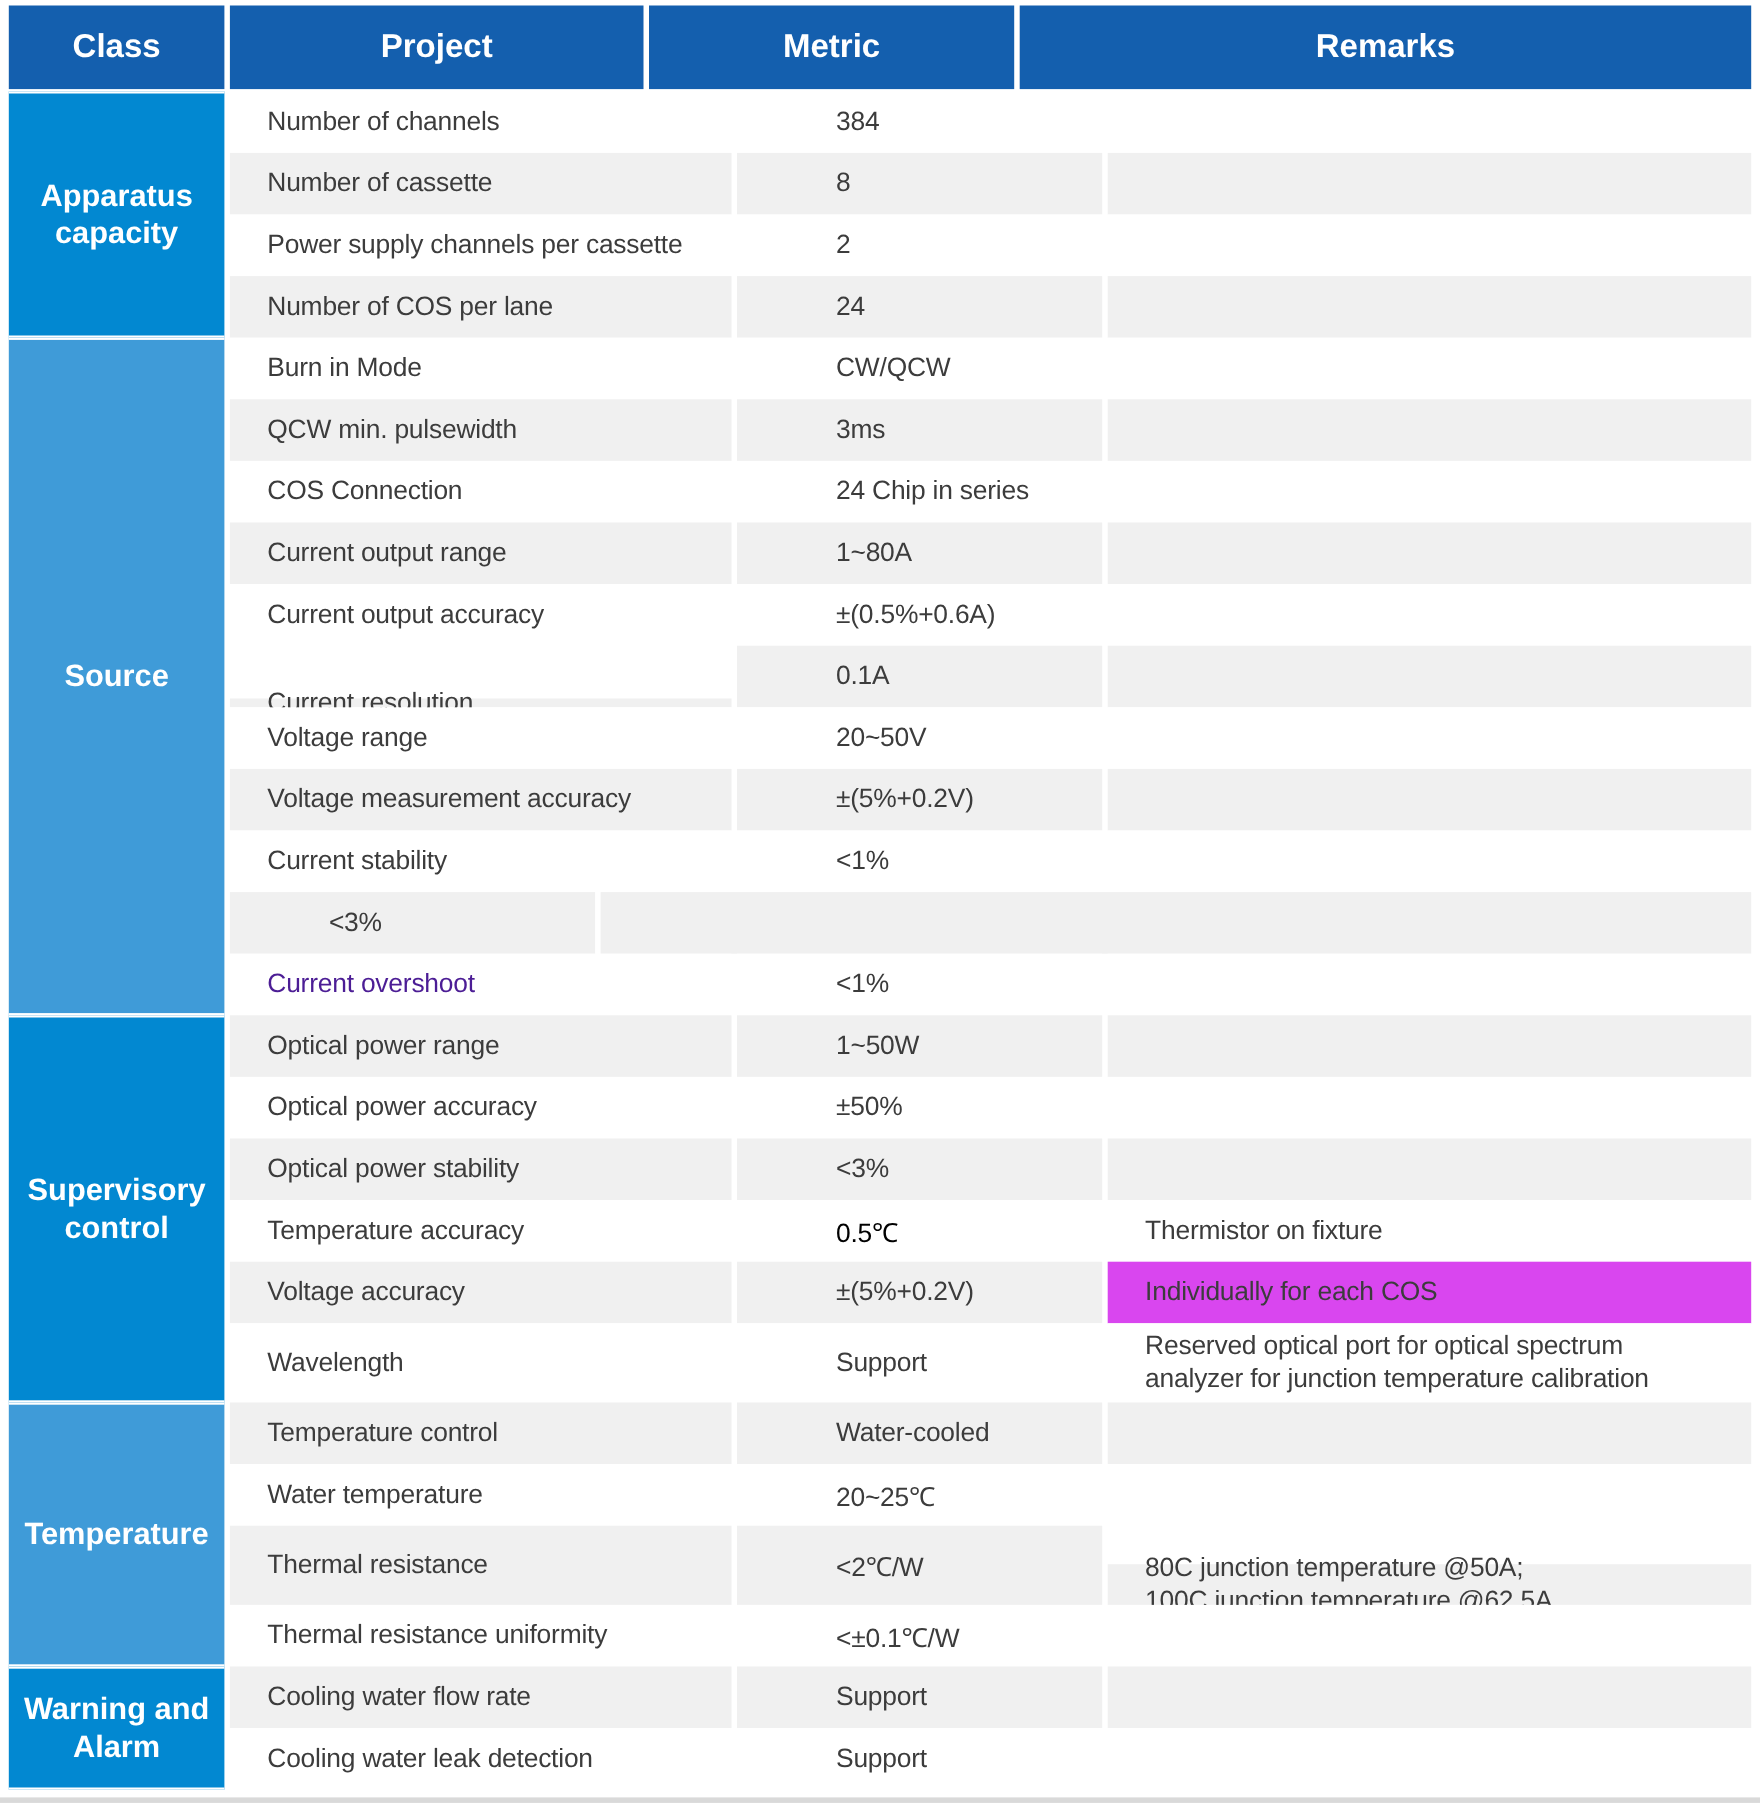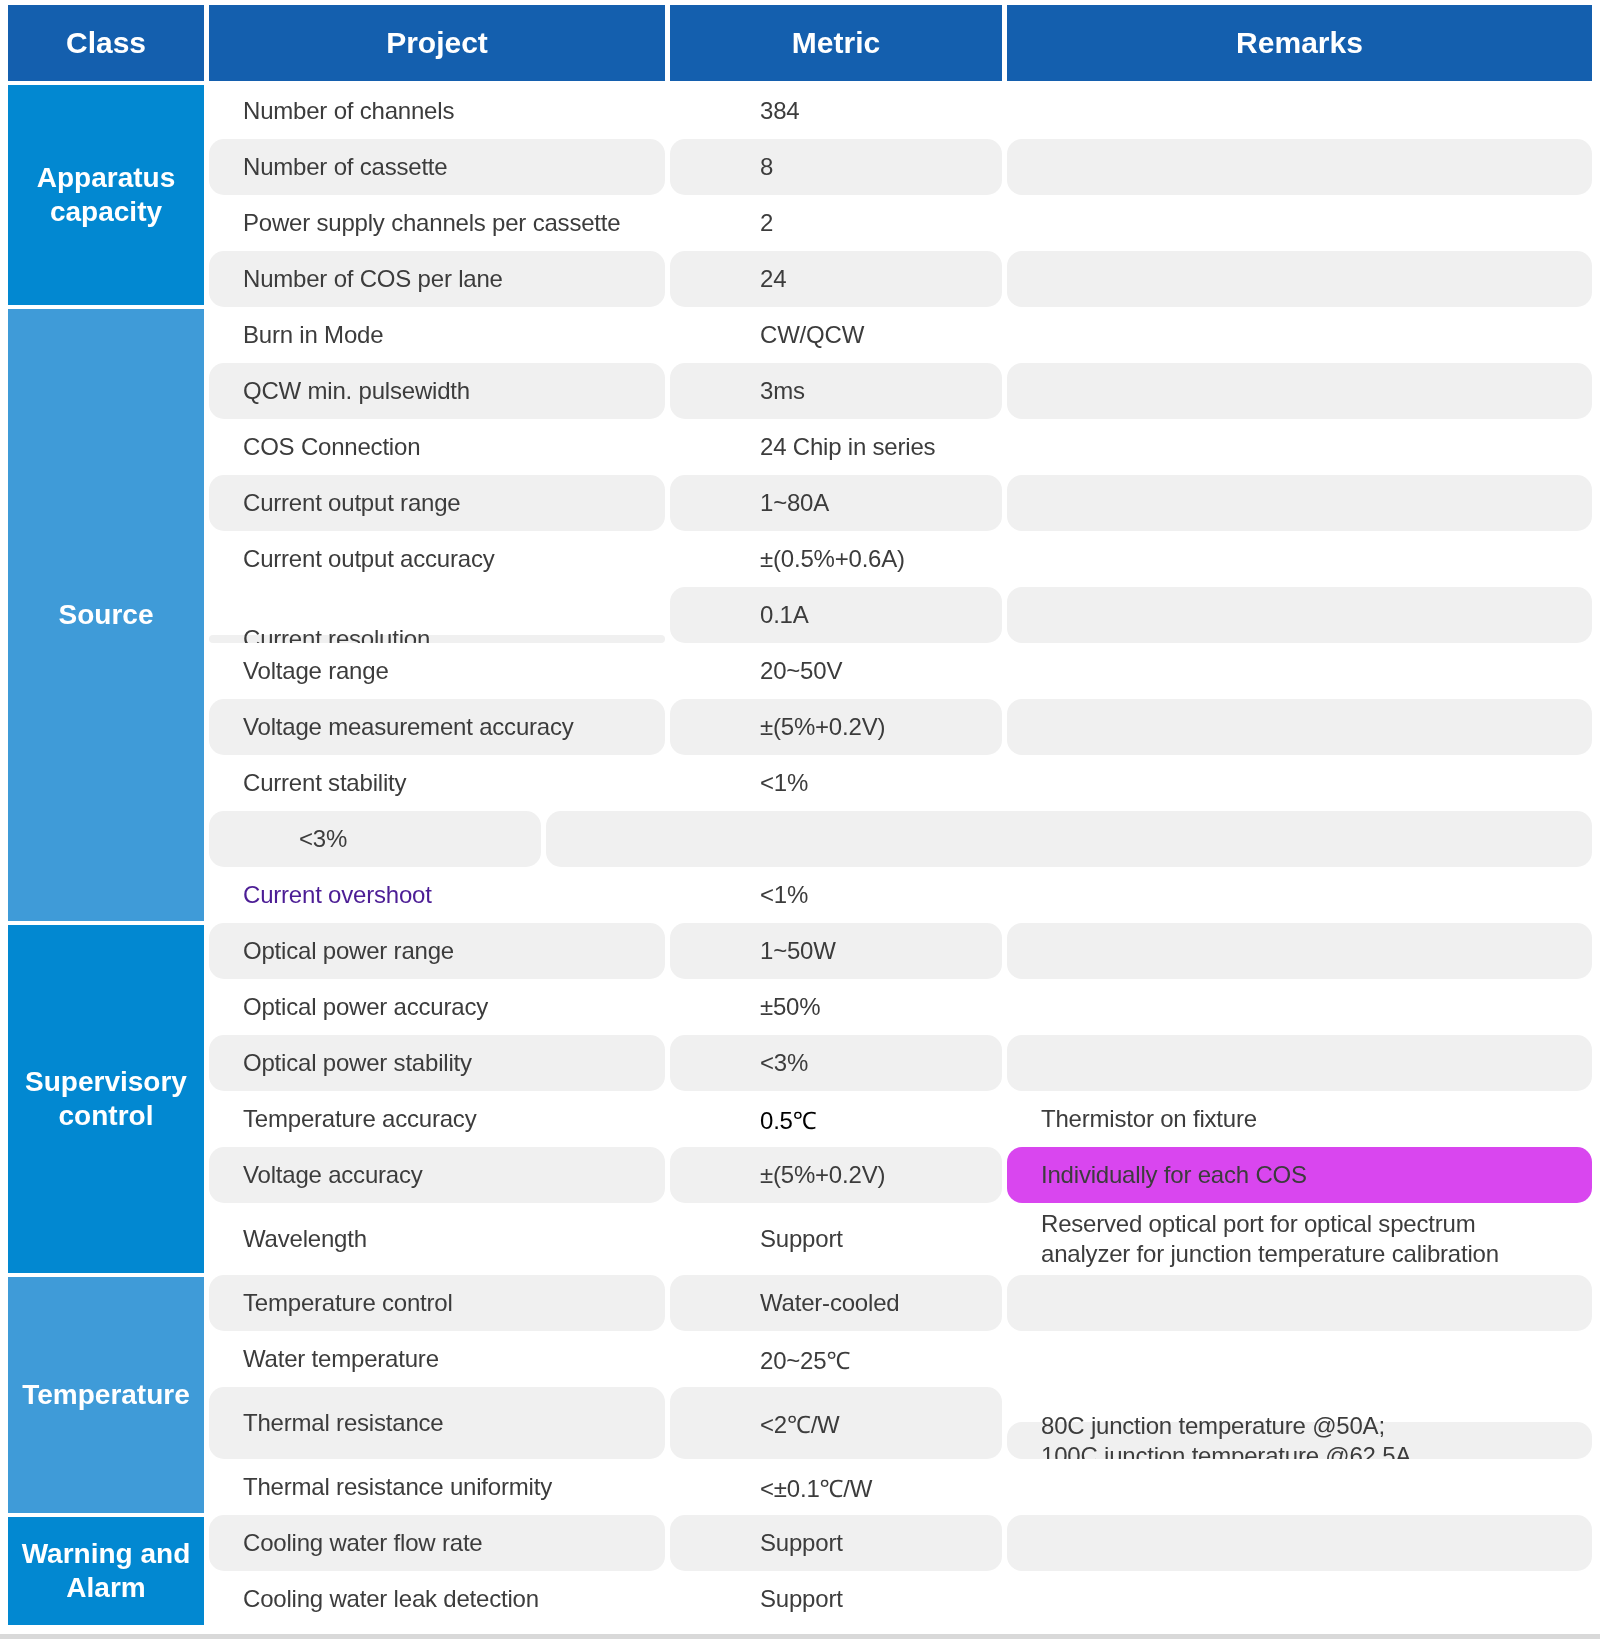--- a/index.html
+++ b/index.html
@@ -13,21 +13,21 @@
   .page{ width:1584px; margin:5px 8px 0 8px; }
 
   
   .header-row{ display:flex; gap:5px; height:76px; margin-bottom:2px; }
   .hcell{
     background:#145fae; color:#ffffff;
     font-weight:bold; font-size:30px;
     display:flex; align-items:center; justify-content:center;
   }
   .hcell.c1{ width:196px; }
-  .hcell.c2{ width:456px; }
+  .hcell.c2{ width:376px; }
   .hcell.c3{ width:332px; }
   .hcell.c4{ flex:1; }
 
   
   .section{ display:flex; gap:5px; }
   .class-cell{
     width:196px; box-sizing:border-box;
     border-top:2px solid #ffffff; border-bottom:2px solid #ffffff;
     display:flex; align-items:center; justify-content:center;
     text-align:center; padding:4px 6px;
@@ -37,21 +37,21 @@
   .row{ display:flex; gap:5px; height:56px; }
   .row.tall{ height:72px; }
   .cell{
     display:flex; align-items:center;
     font-size:24px; color:#3c3c3c; letter-spacing:-0.2px;
     box-sizing:border-box; background:#ffffff;
   }
   .cell.project{ width:456px; padding-left:34px; padding-right:6px; }
   .cell.metric{ width:332px; padding-left:90px; padding-right:6px; }
   .cell.remark{ flex:1; padding-left:34px; padding-right:8px; white-space:pre-line; line-height:30px; }
-  .row.striped .cell{ background:#f0f0f0;border-radius:15px; }
+  .row.striped .cell{ background:#f0f0f0; }
 
   .bottom-strip{
     position:absolute; left:0; top:1634px;
     width:1600px; height:5px; background:#d9d9d9;
   }
 </style>
 </head>
 <body>
 
 <div class="page">

